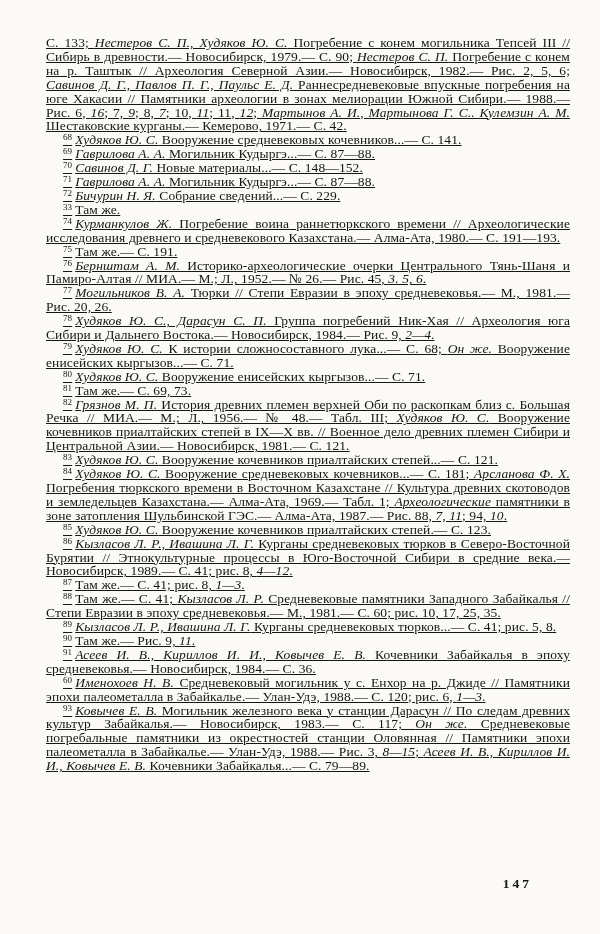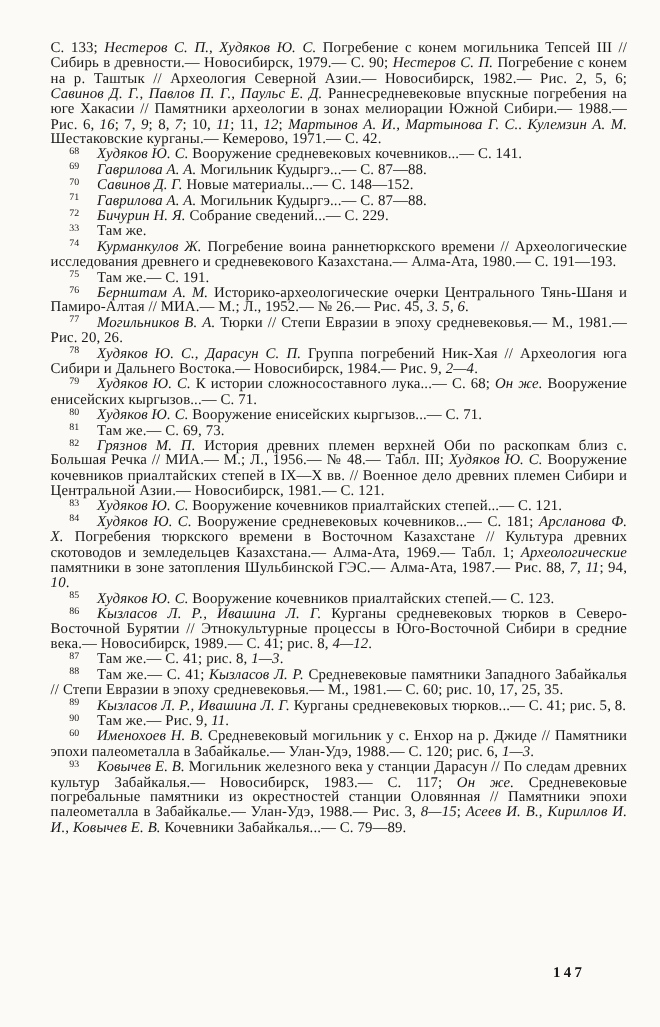--- a/index.html
+++ b/index.html
@@ -24,29 +24,30 @@
     font-size: 13.5px;
     line-height: 13.9px;
     font-weight: 500;
     color: #161616;
     text-align: justify;
     letter-spacing: 0.1px;
   }
   .refs p {
     margin: 0;
     text-indent: 17px;
+    text-decoration: underline;
   }
   .refs p.cont {
     text-indent: 0;
   }
   .fn-num {
     font-size: 9px;
     line-height: 0;
     vertical-align: 4px;
-    margin-right: 16px;
+    margin-right: 3px;
     font-style: normal;
   }
   .it {
     font-style: italic;
   }
   .page-number {
     position: absolute;
     top: 876px;
     right: 68px;
     font-family: "Liberation Serif", serif;
@@ -78,17 +79,18 @@
       <p class="ref"><sup class="fn-num">81</sup><span>Там же.— С. 69, 73.</span></p>
       <p class="ref"><sup class="fn-num">82</sup><span class="it">Грязнов М. П.</span><span> История древних племен верхней Оби по раскопкам близ с. Большая Речка // МИА.— М.; Л., 1956.— № 48.— Табл. III; </span><span class="it">Худяков Ю. С.</span><span> Вооружение кочевников приалтайских степей в IX—X вв. // Военное дело древних племен Сибири и Центральной Азии.— Новосибирск, 1981.— С. 121.</span></p>
       <p class="ref"><sup class="fn-num">83</sup><span class="it">Худяков Ю. С.</span><span> Вооружение кочевников приалтайских степей...— С. 121.</span></p>
       <p class="ref"><sup class="fn-num">84</sup><span class="it">Худяков Ю. С.</span><span> Вооружение средневековых кочевников...— С. 181; </span><span class="it">Арсланова Ф. Х.</span><span> Погребения тюркского времени в Восточном Казахстане // Культура древних скотоводов и земледельцев Казахстана.— Алма-Ата, 1969.— Табл. 1; </span><span class="it">Археологические</span><span> памятники в зоне затопления Шульбинской ГЭС.— Алма-Ата, 1987.— Рис. 88, </span><span class="it">7, 11</span><span>; 94, </span><span class="it">10</span><span>.</span></p>
       <p class="ref"><sup class="fn-num">85</sup><span class="it">Худяков Ю. С.</span><span> Вооружение кочевников приалтайских степей.— С. 123.</span></p>
       <p class="ref"><sup class="fn-num">86</sup><span class="it">Кызласов Л. Р., Ивашина Л. Г.</span><span> Курганы средневековых тюрков в Северо-Восточной Бурятии // Этнокультурные процессы в Юго-Восточной Сибири в средние века.— Новосибирск, 1989.— С. 41; рис. 8, </span><span class="it">4—12</span><span>.</span></p>
       <p class="ref"><sup class="fn-num">87</sup><span>Там же.— С. 41; рис. 8, </span><span class="it">1—3</span><span>.</span></p>
       <p class="ref"><sup class="fn-num">88</sup><span>Там же.— С. 41; </span><span class="it">Кызласов Л. Р.</span><span> Средневековые памятники Западного Забайкалья // Степи Евразии в эпоху средневековья.— М., 1981.— С. 60; рис. 10, 17, 25, 35.</span></p>
       <p class="ref"><sup class="fn-num">89</sup><span class="it">Кызласов Л. Р., Ивашина Л. Г.</span><span> Курганы средневековых тюрков...— С. 41; рис. 5, 8.</span></p>
       <p class="ref"><sup class="fn-num">90</sup><span>Там же.— Рис. 9, </span><span class="it">11</span><span>.</span></p>
+      <p class="ref"><sup class="fn-num">91</sup><span class="it">Асеев И. В., Кириллов И. И., Ковычев Е. В.</span><span> Кочевники Забайкалья в эпоху средневековья.— Новосибирск, 1984.— С. 36.</span></p>
       <p class="ref"><sup class="fn-num">60</sup><span class="it">Именохоев Н. В.</span><span> Средневековый могильник у с. Енхор на р. Джиде // Памятники эпохи палеометалла в Забайкалье.— Улан-Удэ, 1988.— С. 120; рис. 6, </span><span class="it">1—3</span><span>.</span></p>
       <p class="ref"><sup class="fn-num">93</sup><span class="it">Ковычев Е. В.</span><span> Могильник железного века у станции Дарасун // По следам древних культур Забайкалья.— Новосибирск, 1983.— С. 117; </span><span class="it">Он же.</span><span> Средневековые погребальные памятники из окрестностей станции Оловянная // Памятники эпохи палеометалла в Забайкалье.— Улан-Удэ, 1988.— Рис. 3, </span><span class="it">8—15</span><span>; </span><span class="it">Асеев И. В., Кириллов И. И., Ковычев Е. В.</span><span> Кочевники Забайкалья...— С. 79—89.</span></p>
     </div>
   <div class="page-number">147</div>
 </div>
 
 </body></html>

